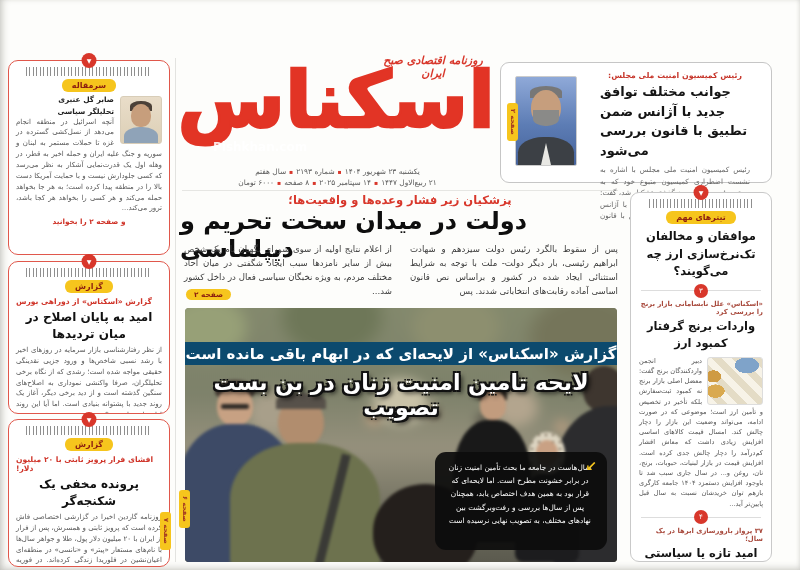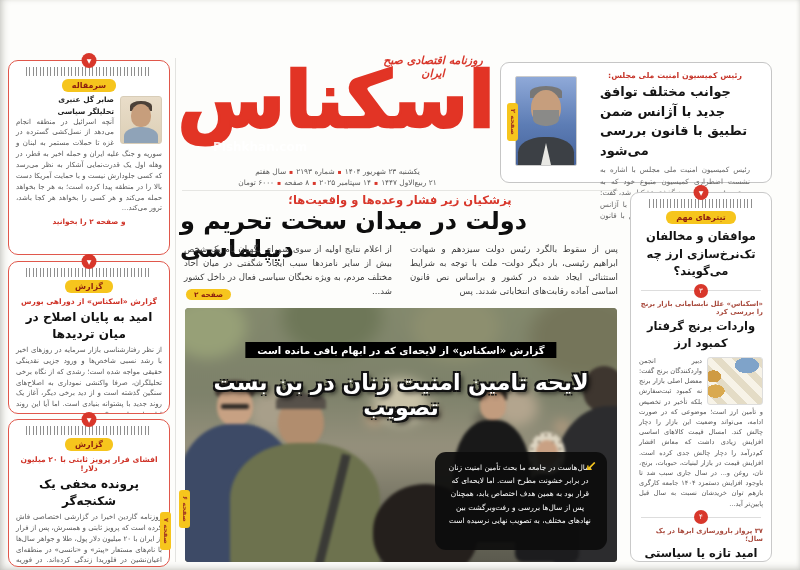--- a/index.html
+++ b/index.html
@@ -14,21 +14,21 @@
         font-size:8px;padding:1.5px 10px;border-radius:6px;line-height:1.3}
   .vtab{position:absolute;background:#f6c51d;color:#a03322;font-size:6.5px;font-weight:bold;
         writing-mode:vertical-rl;padding:6px 2px;border-radius:3px;z-index:9;line-height:1.1}
   .stripes{height:9px;margin:3px 10px 0;background:repeating-linear-gradient(90deg,#8f8f8f 0 1px,transparent 1px 3.5px)}
   .circ{position:absolute;top:-8px;left:50%;transform:translateX(-50%);width:15px;height:15px;border-radius:50%;
         background:#d8372b;color:#fff;font-size:6px;text-align:center;line-height:15px;z-index:5}
   
   .lbox{position:absolute;left:8px;width:162px;background:#fff;border:1.5px solid #e0574b;border-radius:10px}
   .lbx-in{height:100%;overflow:hidden;border-radius:8px;padding:3px 7px 3px}
   .btitle{font-weight:bold;font-size:12px;color:#111;text-align:center;margin:3px 0 2px;line-height:1.4}
-  .bkick{color:#cf3328;font-weight:bold;font-size:7.6px;text-align:center;margin-top:4px}
+  .bkick{color:#cf3328;font-weight:bold;font-size:7.6px;text-align:left;margin-top:4px}
   .bbody{font-size:7px;color:#555;text-align:justify;line-height:1.55;margin-top:2px}
   .auth{display:block;font-size:7.4px;color:#222;font-weight:bold;line-height:1.5}
   .avatar{float:right;width:42px;height:48px;margin:2px 0 2px 6px;border-radius:3px;position:relative;overflow:hidden;
           background:linear-gradient(180deg,#e9ddc9 0%,#dccfb6 100%);border:1px solid #d8cdb8}
   .av-head{position:absolute;left:50%;top:7px;transform:translateX(-50%);width:20px;height:23px;border-radius:50% 50% 45% 45%;background:#c79e7c}
   .av-hair{position:absolute;left:50%;top:4px;transform:translateX(-50%);width:22px;height:10px;border-radius:50% 50% 0 0;background:#4c4138}
   .av-body{position:absolute;left:50%;bottom:-4px;transform:translateX(-50%);width:34px;height:20px;border-radius:45% 45% 0 0;background:#8fa3b8}
   .bfoot{color:#cf3328;font-weight:bold;font-size:7.3px;text-align:center;margin-top:3px}
   
   .tagline{position:absolute;left:372px;top:54px;width:122px;text-align:center;color:#d8372b;font-size:11px;font-weight:bold;font-style:italic;z-index:2}
@@ -70,21 +70,21 @@
       radial-gradient(40px 35px at 75% 40%,#b3a58e 0 45%,transparent 65%),
       radial-gradient(12px 12px at 44% 44%,#c5a080 0 50%,transparent 60%),
       radial-gradient(10px 10px at 57% 42%,#8a7562 0 50%,transparent 60%),
       radial-gradient(11px 11px at 68% 45%,#3c3530 0 50%,transparent 60%),
       radial-gradient(10px 10px at 85% 47%,#caa484 0 50%,transparent 60%),
       radial-gradient(9px 9px at 30% 47%,#403a33 0 50%,transparent 60%),
       linear-gradient(180deg,#848a6d 0%,#7d816a 35%,#96917d 55%,#6d6c5c 80%,#55544a 100%)}
   .fig{position:absolute;filter:blur(1.5px)}
   .fh{position:absolute;border-radius:50% 50% 46% 46%}
   .fb{position:absolute;border-radius:45% 45% 8px 8px}
-  .banner{position:absolute;top:34px;left:50%;transform:translateX(-50%);background:#000000;color:#fff;font-size:10px;font-weight:bold;padding:2.5px 12px;white-space:nowrap;z-index:4}
+  .banner{position:absolute;top:34px;left:50%;transform:translateX(-50%);background:#0c4a6e;color:#fff;font-size:15px;font-weight:bold;padding:2.5px 12px;white-space:nowrap;z-index:4}
   .pheadline{position:absolute;top:62px;width:100%;text-align:center;color:#fff;font-size:22px;font-weight:bold;z-index:4;
       text-shadow:2px 2px 0 #111,-2px 2px 0 #111,2px -2px 0 #111,-2px -2px 0 #111,3px 3px 5px rgba(0,0,0,.85)}
   .infobox{position:absolute;right:10px;top:144px;width:172px;height:98px;background:rgba(12,12,12,.92);border-radius:11px;color:#fff;
       padding:9px 12px 8px 10px;font-size:7.4px;line-height:1.78;text-align:center;z-index:5}
   .ib-arrow{position:absolute;top:7px;right:10px;color:#f6c51d;font-size:14px;font-weight:bold;line-height:1}
   
   .rcol{position:absolute;left:630px;top:192px;width:142px;height:370px;border:1px solid #c9c9c9;border-radius:9px;background:#fff}
   .rcol-in{height:100%;overflow:hidden;border-radius:8px;padding:3px 8px 6px;display:flex;flex-direction:column;justify-content:space-between}
   .rhl{font-weight:bold;font-size:11.5px;color:#141414;text-align:center;line-height:1.5;margin:2px 0}
   .rkick{color:#a8493c;font-size:6.8px;font-weight:bold;text-align:right;margin-top:2px}

